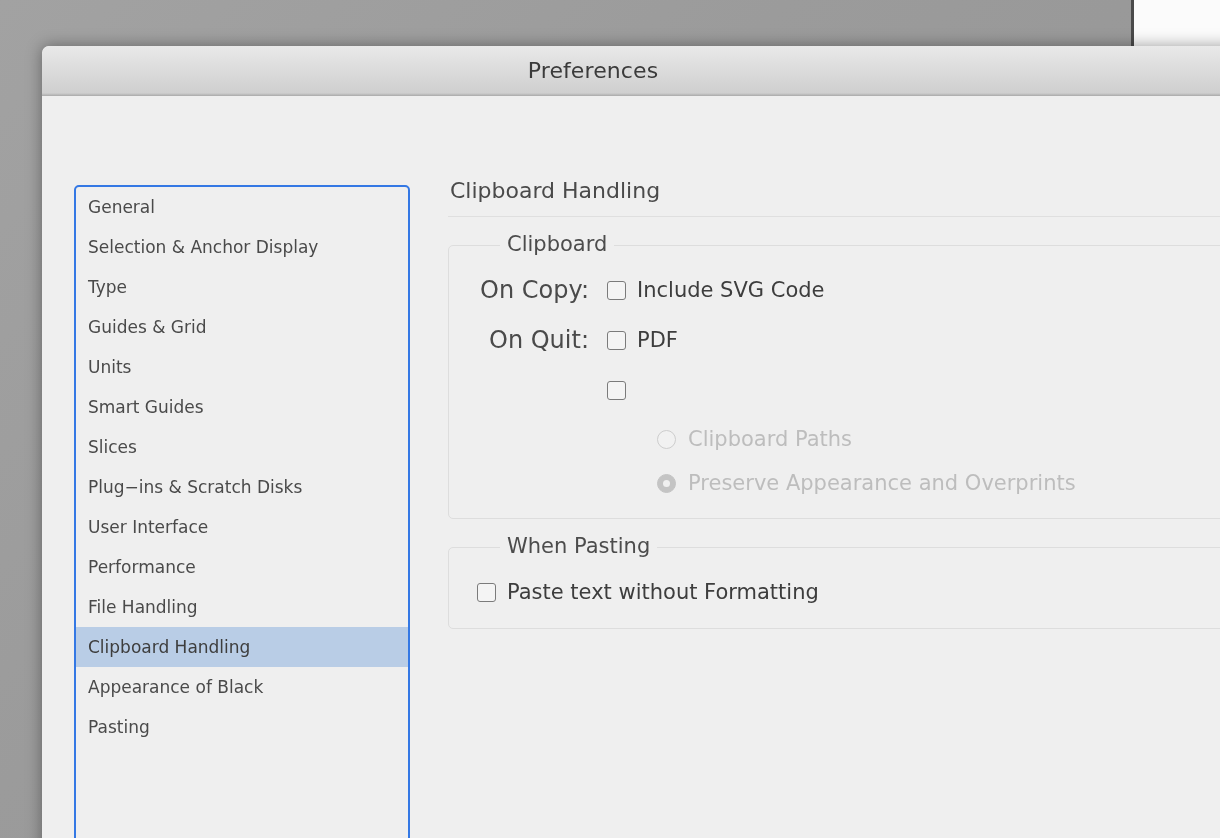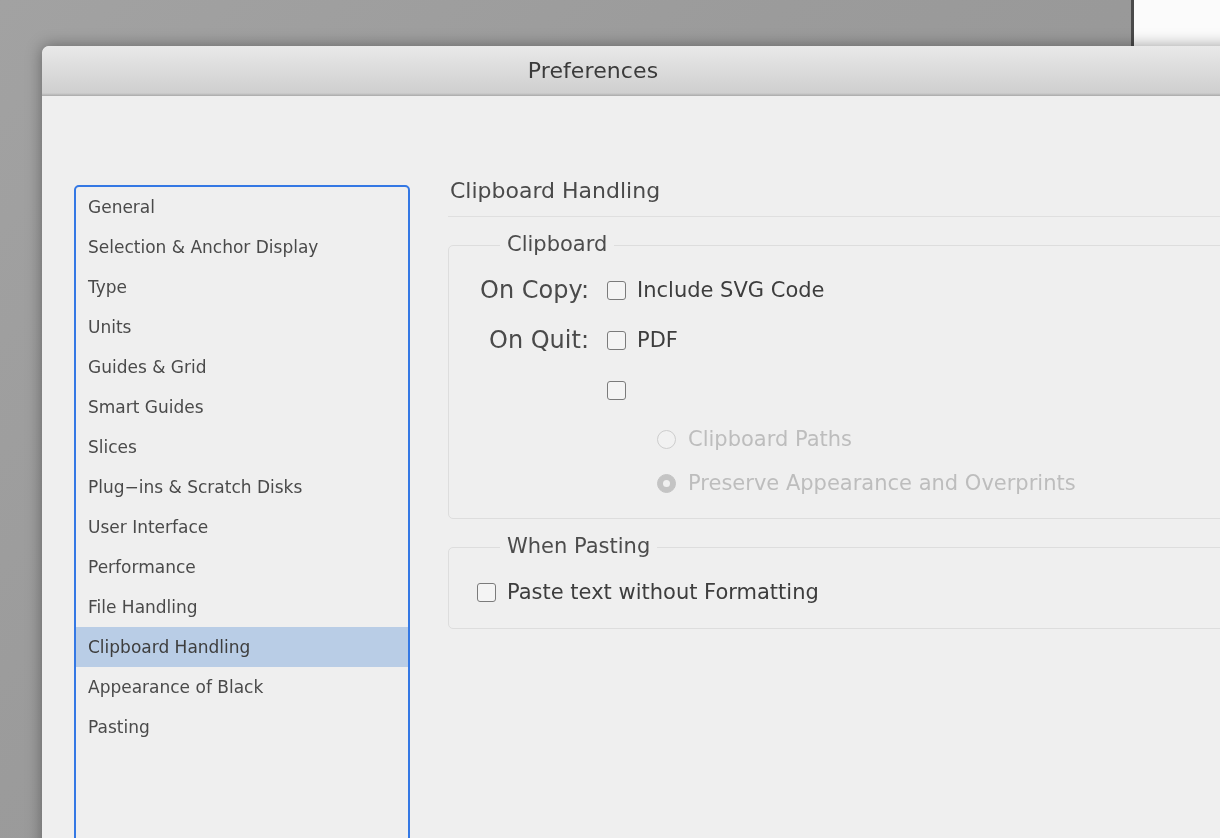--- a/index.html
+++ b/index.html
@@ -233,24 +233,24 @@
         <div class="sidebar-item">
           <span>General</span>
         </div>
         <div class="sidebar-item">
           <span>Selection &amp; Anchor Display</span>
         </div>
         <div class="sidebar-item">
           <span>Type</span>
         </div>
         <div class="sidebar-item">
+          <span>Guides &amp; Grid</span>
+        </div>
+        <div class="sidebar-item">
           <span>Units</span>
-        </div>
-        <div class="sidebar-item">
-          <span>Guides &amp; Grid</span>
         </div>
         <div class="sidebar-item">
           <span>Smart Guides</span>
         </div>
         <div class="sidebar-item">
           <span>Slices</span>
         </div>
         <div class="sidebar-item">
           <span>Plug−ins &amp; Scratch Disks</span>
         </div>

